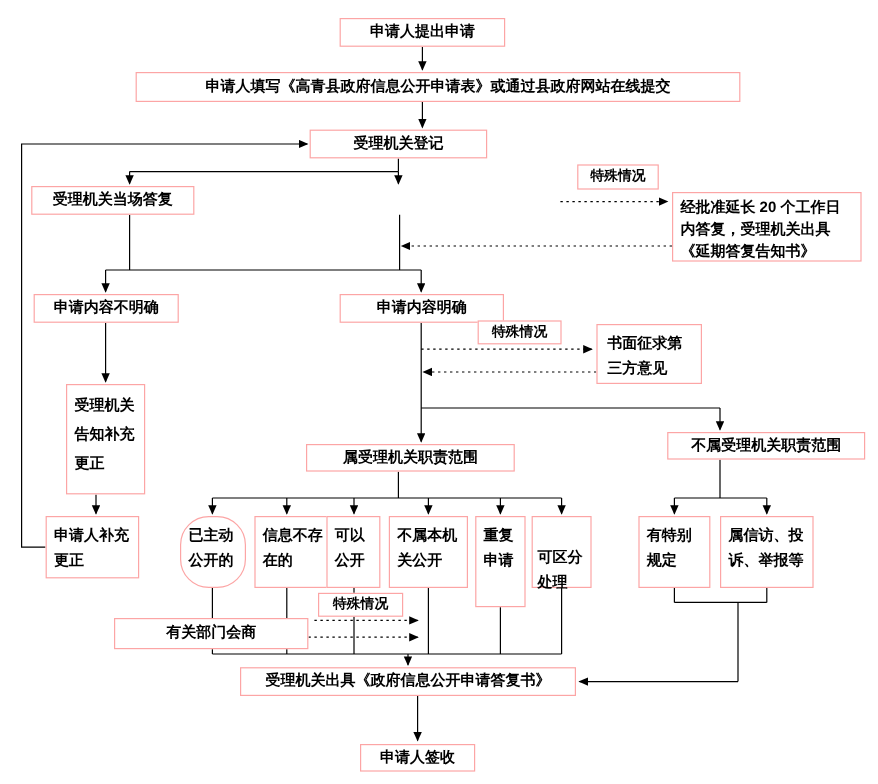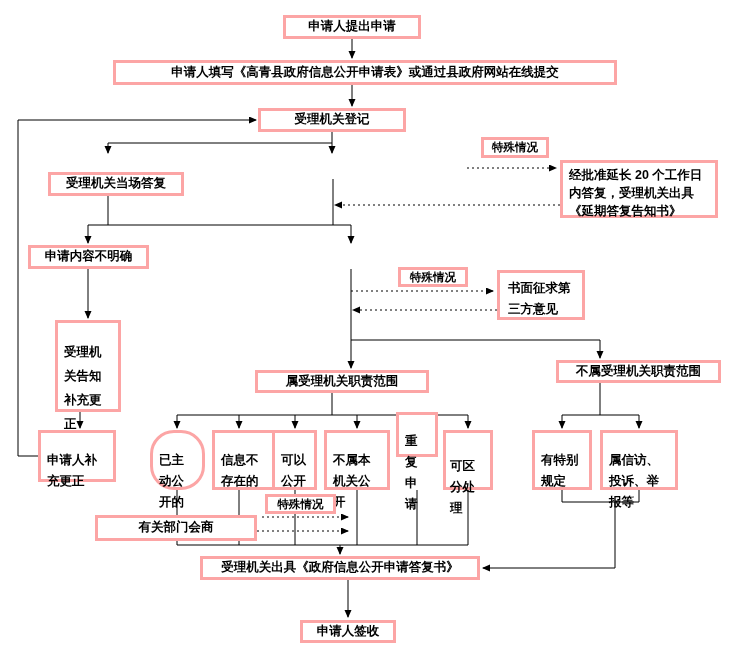--- a/index.html
+++ b/index.html
@@ -4,28 +4,28 @@
 <style>
   * { margin:0; padding:0; box-sizing:border-box; }
   html,body { background:#ffffff; }
   .canvas {
     position:relative; width:732px; height:653px; background:#ffffff;
     color:#000; font-family:"Liberation Sans","DejaVu Sans",sans-serif;
     overflow:hidden;
   }
   .canvas svg { position:absolute; left:0; top:0; }
   .node {
-    position:absolute; border:3px solid #fca5a5; background:#fff;
+    position:absolute; border:1px solid #fca5a5; background:#fff;
     font-size:12.5px; font-weight:700; line-height:1.4;
     display:flex; align-items:center; justify-content:center;
     text-align:center; padding:1px 3px;
   }
   .ml {
     align-items:flex-start; justify-content:flex-start; text-align:left;
-    padding:17px 6px; line-height:21px;
+    padding:5px 6px; line-height:21px;
   }
   .sm { font-size:11.5px; padding:0 2px; }
 </style>
 </head>
 <body>
 
 <div class="canvas">
 
   <svg width="732" height="653" viewBox="0 0 732 653">
     <defs>
@@ -87,29 +87,30 @@
       <path d="M257,531 H348" marker-end="url(#ah)"></path>
     </g>
   </svg>
 
   <div class="node" style="left:283px;top:15px;width:138px;height:24px;">申请人提出申请</div>
 
   <div class="node" style="left:258px;top:108px;width:148px;height:24px;">受理机关登记</div>
 
   <div class="node" style="left:113px;top:60px;width:504px;height:25px;">申请人填写《高青县政府信息公开申请表》或通过县政府网站在线提交</div>
 
-  <div class="node" style="left:48px;top:155px;width:136px;height:24px;margin-top:17px;">受理机关当场答复</div>
+  <div class="node" style="left:26px;top:155px;width:136px;height:24px;">受理机关当场答复</div>
 
 
   <div class="node sm" style="left:481px;top:137px;width:68px;height:21px;">特殊情况</div>
 
   <div class="node ml" style="left:560px;top:160px;width:158px;height:58px;line-height:18px;padding:3px 6px;">经批准延长 20 个工作日内答复，受理机关出具《延期答复告知书》</div>
 
   <div class="node" style="left:28px;top:245px;width:121px;height:24px;">申请内容不明确</div>
 
+  <div class="node" style="left:283px;top:245px;width:137px;height:24px;">申请内容明确</div>
 
   <div class="node sm" style="left:398px;top:267px;width:70px;height:20px;">特殊情况</div>
 
   <div class="node ml" style="left:497px;top:270px;width:88px;height:50px;padding:5px 8px;">书面征求第三方意见</div>
 
   <div class="node ml" style="left:55px;top:320px;width:66px;height:92px;line-height:24px;">受理机关告知补充更正</div>
 
   <div class="node" style="left:255px;top:370px;width:174px;height:23px;">属受理机关职责范围</div>
 
   <div class="node" style="left:518px;top:360px;width:165px;height:23px;margin-left:38px;">不属受理机关职责范围</div>
@@ -117,21 +118,21 @@
   <div class="node ml" style="left:38px;top:430px;width:78px;height:52px;">申请人补充更正</div>
 
   <div class="node ml" style="left:150px;top:430px;width:55px;height:60px;border-radius:24px;">已主动公开的</div>
 
   <div class="node ml" style="left:212px;top:430px;width:66px;height:60px;font-family:Liberation Serif, serif;">信息不存在的</div>
 
   <div class="node ml" style="left:272px;top:430px;width:45px;height:60px;">可以公开</div>
 
   <div class="node ml" style="left:324px;top:430px;width:66px;height:60px;">不属本机关公开</div>
 
-  <div class="node ml" style="left:396px;top:412px;width:42px;height:45px;font-family:Liberation Mono, monospace;">重复申请</div>
+  <div class="node ml" style="left:396px;top:430px;width:42px;height:76px;">重复申请</div>
 
   <div class="node ml" style="left:443px;top:430px;width:50px;height:60px;padding:23px 4px;">可区分处理</div>
 
   <div class="node ml" style="left:532px;top:430px;width:60px;height:60px;">有特别规定</div>
 
   <div class="node ml" style="left:600px;top:430px;width:78px;height:60px;">属信访、投诉、举报等</div>
 
   <div class="node sm" style="left:265px;top:494px;width:71px;height:20px;">特殊情况</div>
 
   <div class="node" style="left:95px;top:515px;width:162px;height:26px;">有关部门会商</div>

